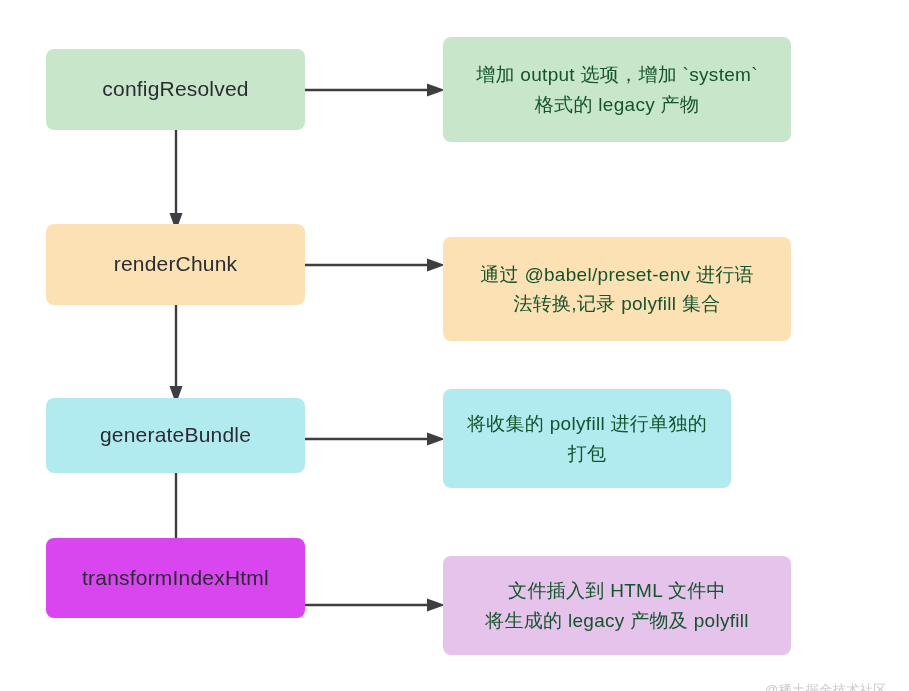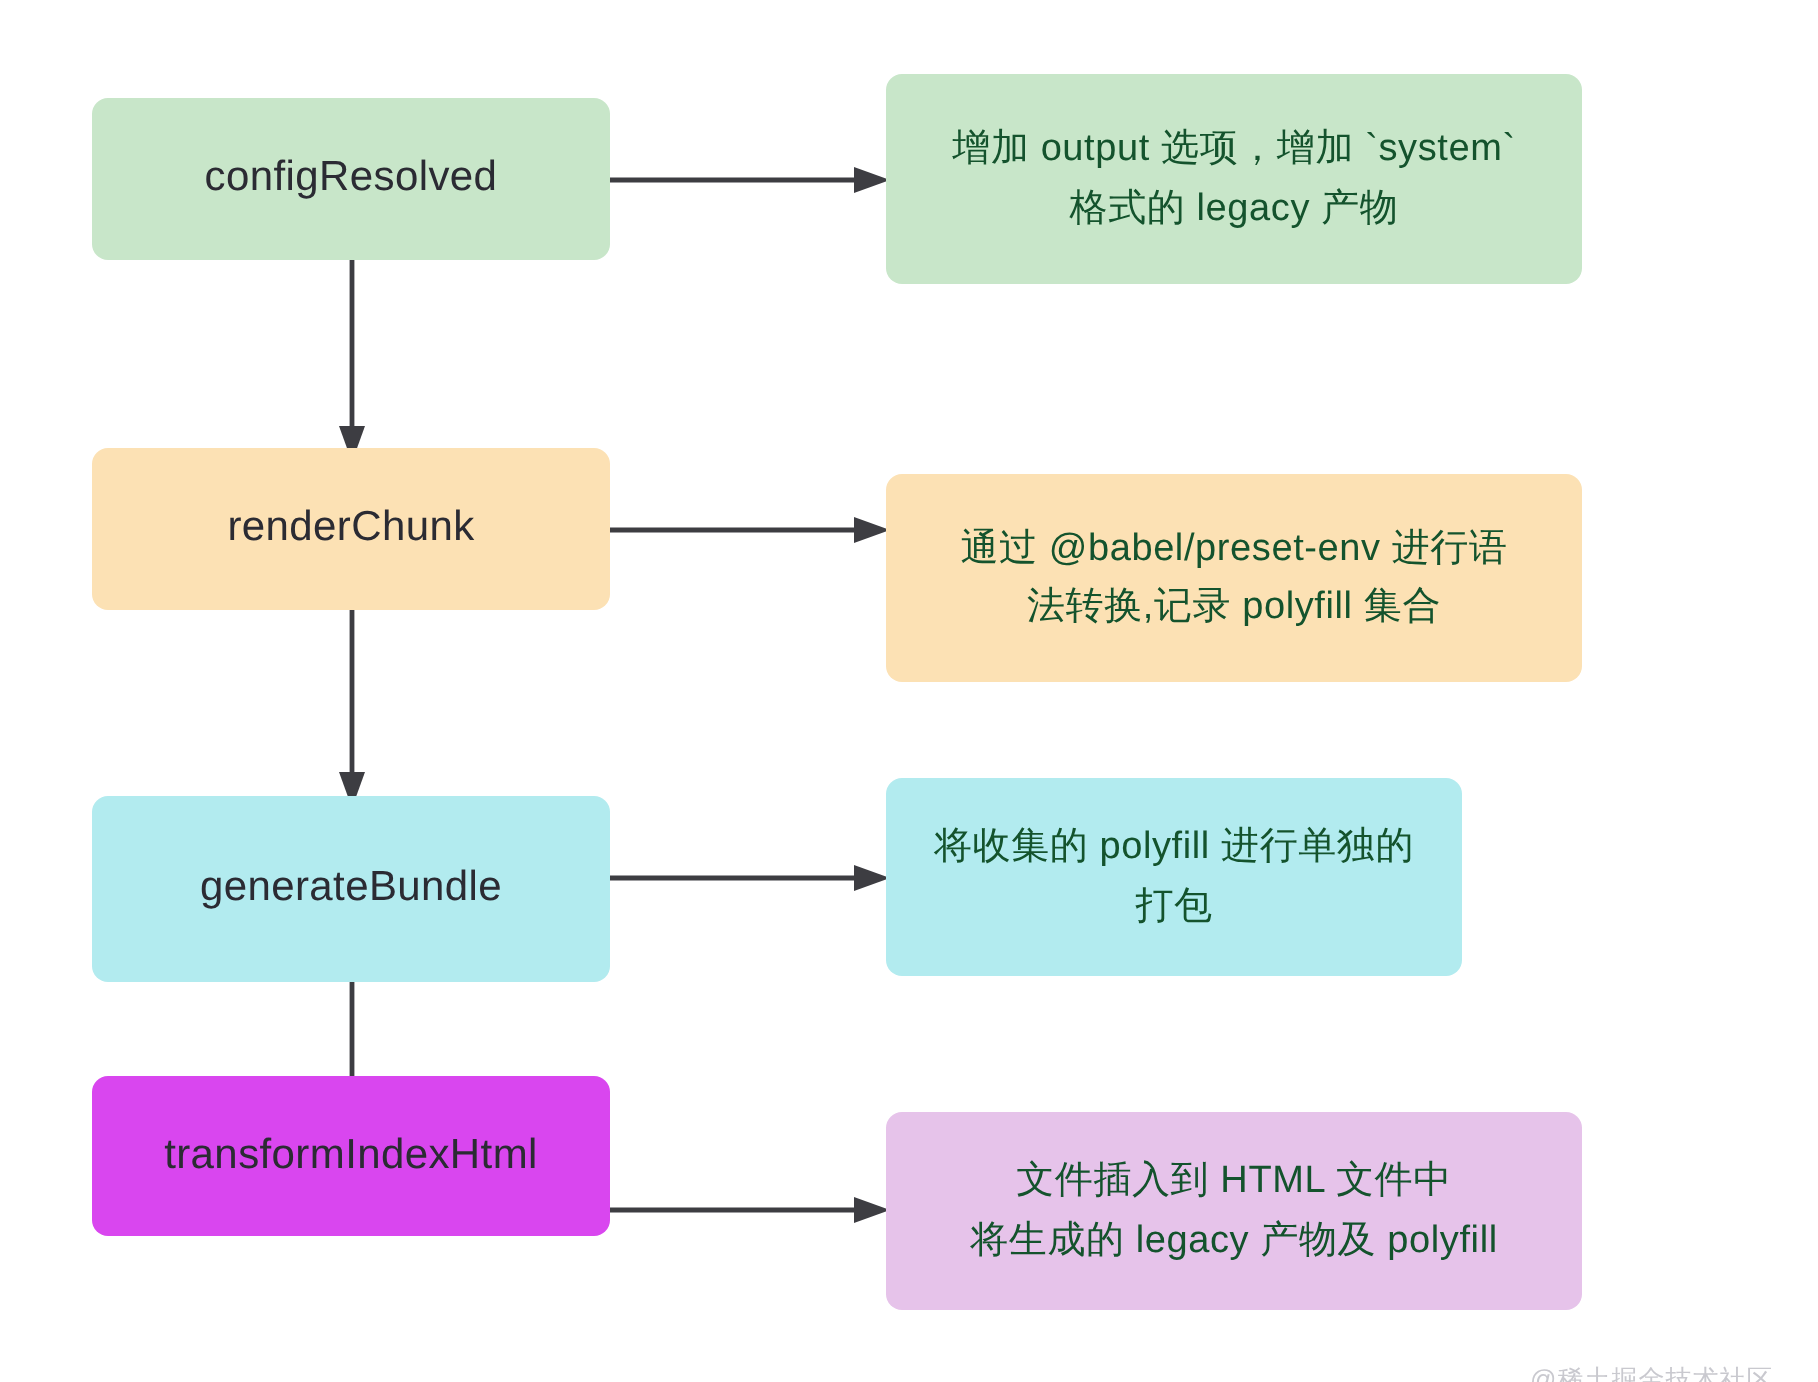--- a/index.html
+++ b/index.html
@@ -109,21 +109,21 @@
   <svg class="arrow-v" style="left:160px; top:473px; width:32px; height:100px;" viewBox="0 0 32 100">
     <line x1="16" y1="0" x2="16" y2="85" stroke="#3d3d42" stroke-width="2.4"></line>
     <polygon points="16,98 9.5,80 22.5,80" fill="#3d3d42"></polygon>
   </svg>
 
   <svg class="arrow-h" style="left:300px; top:425px; width:148px; height:28px;" viewBox="0 0 148 28">
     <line x1="2" y1="14" x2="132" y2="14" stroke="#3d3d42" stroke-width="2.4"></line>
     <polygon points="145,14 127,7.5 127,20.5 " fill="#3d3d42"></polygon>
   </svg>
 
-  <div class="node" style="left:46px; top:398px; width:259px; height:93px; background:#b2ebef;">
+  <div class="node" style="left:46px; top:398px; width:259px; height:75px; background:#b2ebef;">
     <span class="node-label">generateBundle</span>
   </div>
 
   <div class="desc" style="left:443px; top:389px; width:288px; height:99px; background:#b2ebef;">
     <div>
       <div class="desc-label">将收集的 polyfill 进行单独的打包</div>
     </div>
   </div>
 
   <svg class="arrow-h" style="left:300px; top:591px; width:148px; height:28px;" viewBox="0 0 148 28">

